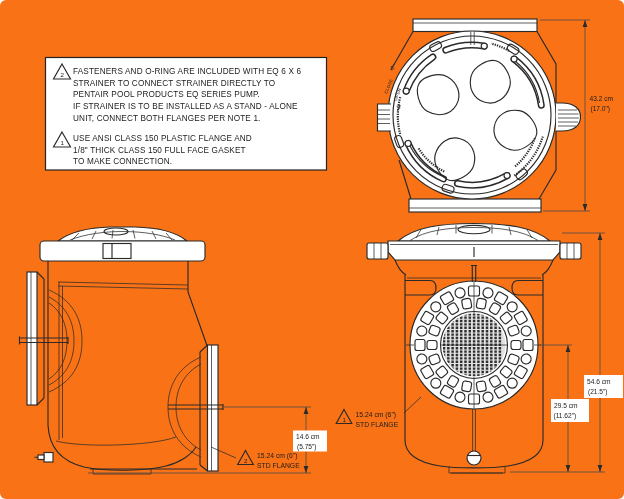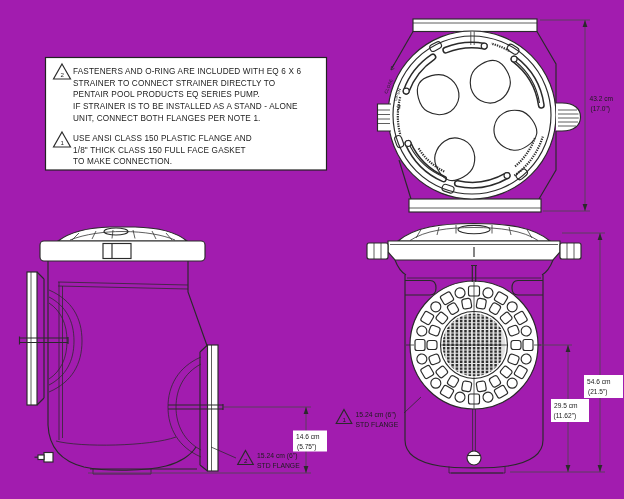--- a/index.html
+++ b/index.html
@@ -1,17 +1,17 @@
 <!DOCTYPE html>
 <html><head>
 <meta charset="utf-8">
 <style>
   html,body{margin:0;padding:0;background:#fff;}
-  #page{position:relative;width:624px;height:499px;background:#a21caf;overflow:hidden;
-        font-family:"Liberation Sans", sans-serif;}
+  #page{position:relative;width:624px;height:499px;background:#f97316;overflow:hidden;
+        font-family:"Liberation Sans", sans-serif;border-radius:6px;}
   svg{position:absolute;left:0;top:0;}
   .ln{fill:none;stroke:#2a2a2a;stroke-width:1.15;}
   .lnf{fill:#fff;stroke:#2a2a2a;stroke-width:1.15;}
   .thin{fill:none;stroke:#2a2a2a;stroke-width:0.75;}
   .dim{fill:none;stroke:#4a4a4a;stroke-width:0.8;}
   .arr{fill:#2a2a2a;stroke:none;}
   .note-text{font-size:8.2px;fill:#1c1c1c;letter-spacing:0.15px;}
   .dim-text{font-size:6.6px;fill:#1c1c1c;}
   .callout-text{font-size:6.8px;fill:#1c1c1c;}
   .tri-num{font-size:6.2px;fill:#1c1c1c;text-anchor:middle;}

